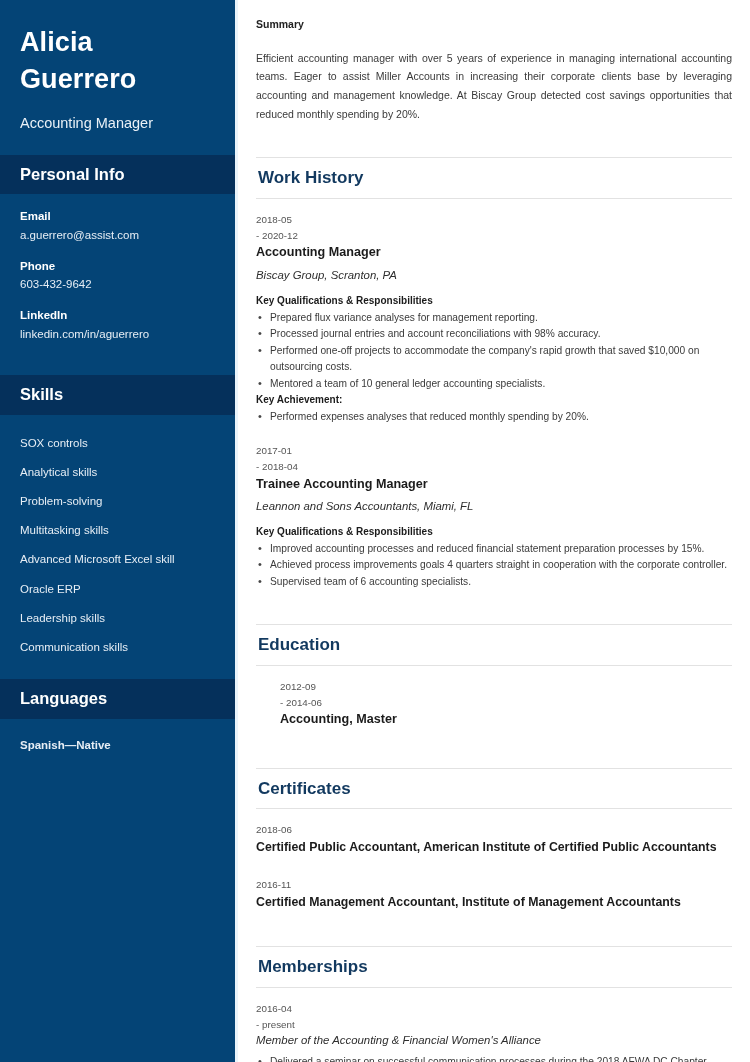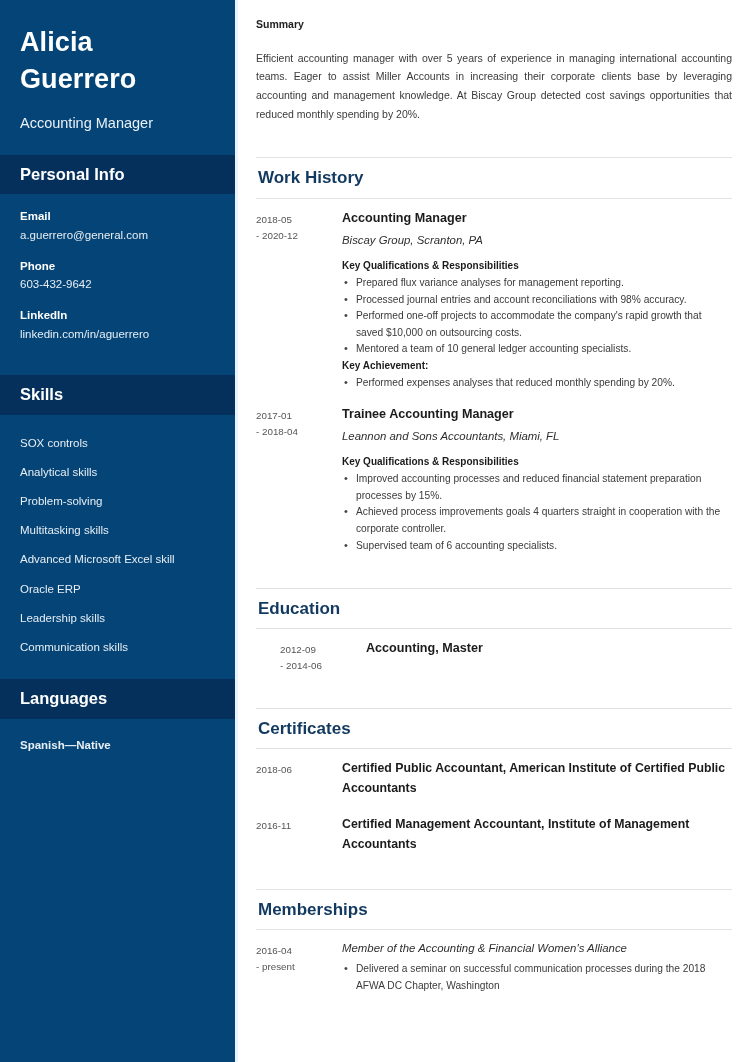--- a/index.html
+++ b/index.html
@@ -122,20 +122,21 @@
     border-top: 1px solid #e2e2e2;
     border-bottom: 1px solid #e2e2e2;
     padding: 9px 0 9px 2px;
     margin-bottom: 10px;
     line-height: 1.25;
     margin-top: 34px;
   }
   .entry {
     display: flex;
     margin-bottom: 14px;
+    flex-direction: column;
   }
   .entry-date {
     width: 86px;
     min-width: 86px;
     font-size: 9.8px;
     color: #555555;
     line-height: 1.62;
     padding-top: 3px;
   }
   .entry-body { flex: 1; padding-right: 2px; }
@@ -202,21 +203,21 @@
     <div class="name-block">
       <div class="name-line">Alicia</div>
       <div class="name-line">Guerrero</div>
     </div>
     <div class="job-title">Accounting Manager</div>
 
     <div class="side-head">Personal Info</div>
     <div class="side-body">
       <div class="contact-item">
         <div class="contact-label">Email</div>
-        <div class="contact-value">a.guerrero@general.com</div>
+        <div class="contact-value">a.guerrero@assist.com</div>
       </div>
       <div class="contact-item">
         <div class="contact-label">Phone</div>
         <div class="contact-value">603-432-9642</div>
       </div>
       <div class="contact-item">
         <div class="contact-label">LinkedIn</div>
         <div class="contact-value">linkedin.com/in/aguerrero</div>
       </div>
       <div class="side-gap-sm"></div>

